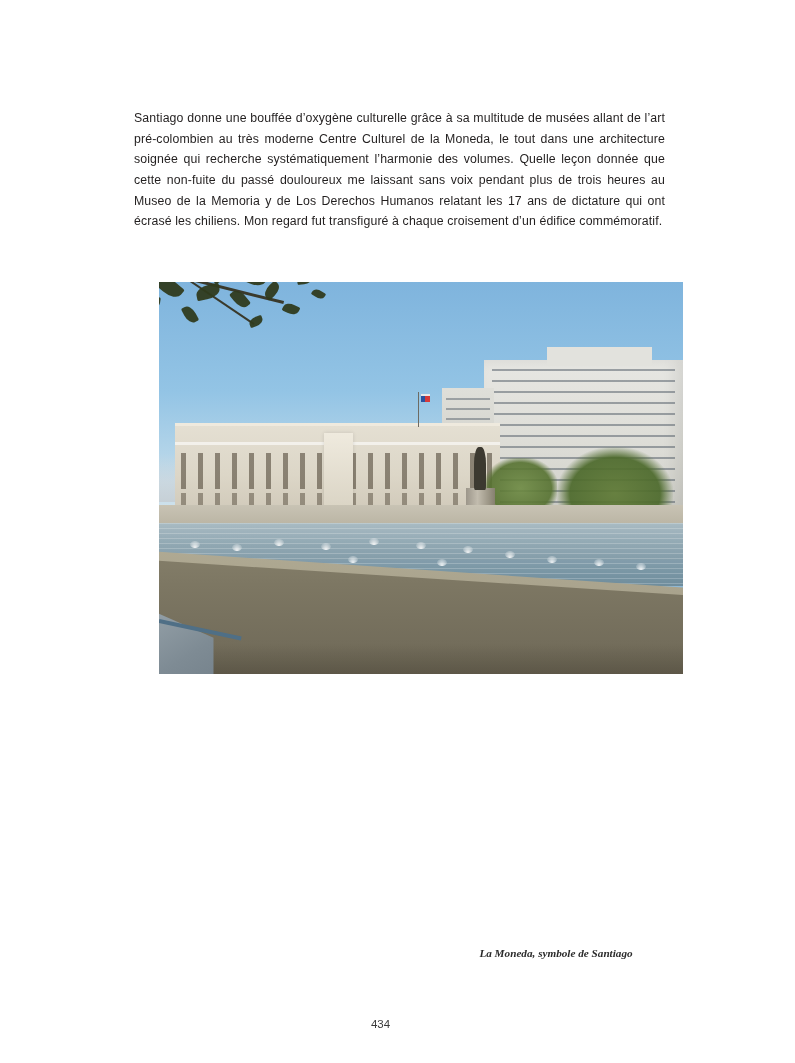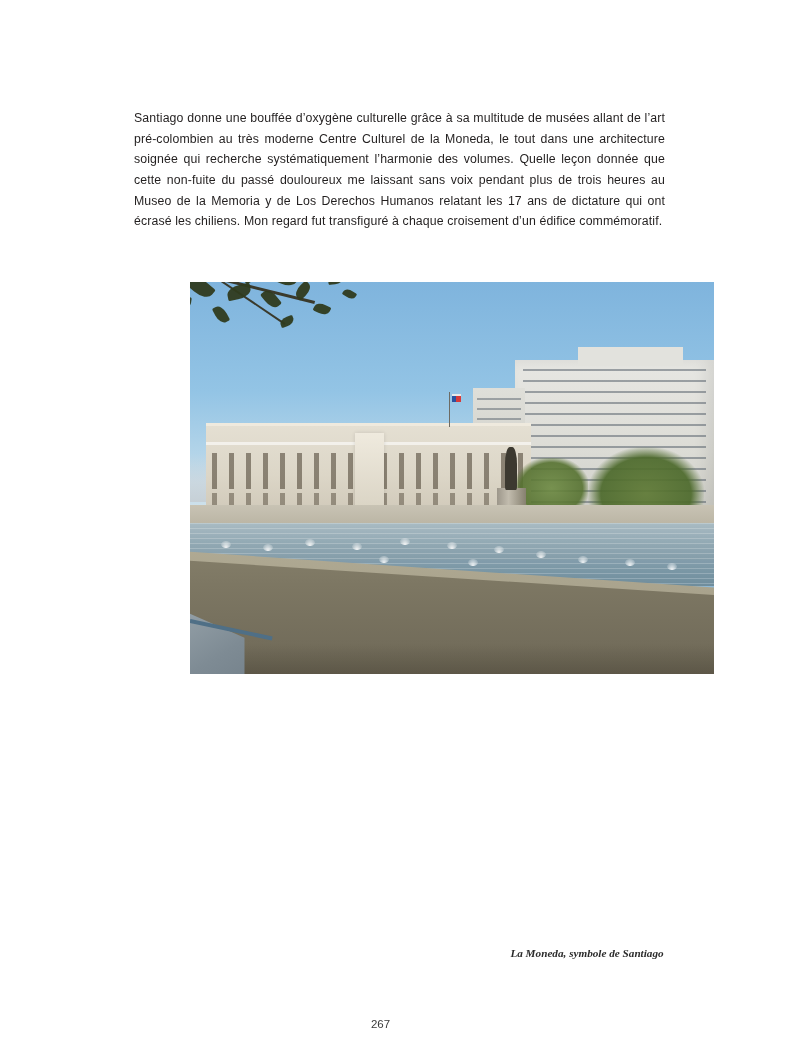--- a/index.html
+++ b/index.html
@@ -28,21 +28,21 @@
     width: 531px;
     font-size: 12.3px;
     line-height: 20.6px;
     text-align: justify;
     text-justify: inter-word;
     color: #221f1f;
     letter-spacing: 0.01em;
   }
   .figure {
     position: absolute;
-    left: 150px;
+    left: 119px;
     top: 266px;
     width: 524px;
     height: 392px;
     font-weight: bold;
   }
   .photo {
     position: relative;
     width: 524px;
     height: 392px;
     overflow: hidden;
@@ -390,15 +390,15 @@
         <div class="leaf" style="left:46%; top:44%; width:14px; height:9px; transform: rotate(-20deg);"></div>
         <div class="leaf" style="left:18%; top:38%; width:18px; height:11px; transform: rotate(62deg);"></div>
         <div class="leaf" style="left:66%; top:12%; width:16px; height:10px; transform: rotate(-8deg);"></div>
         <div class="leaf" style="left:72%; top:24%; width:13px; height:8px; transform: rotate(34deg);"></div>
       </div>
 
     </div>
     <figcaption class="caption">La Moneda, symbole de Santiago</figcaption>
   </figure>
 
-  <div class="page-number">267</div>
+  <div class="page-number">434</div>
 
 </div>
 
 </body></html>

